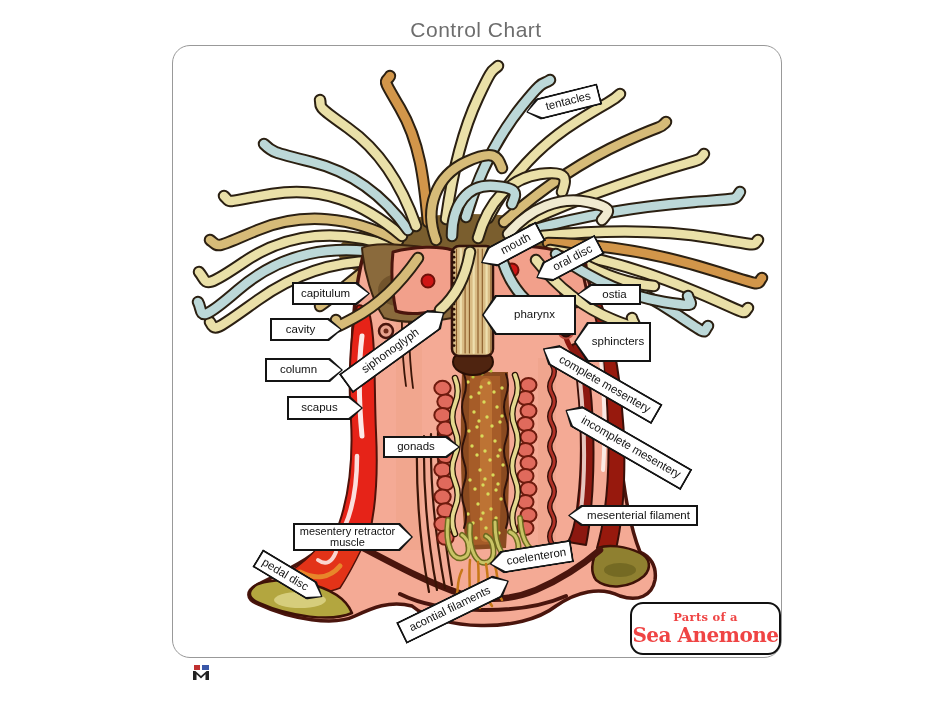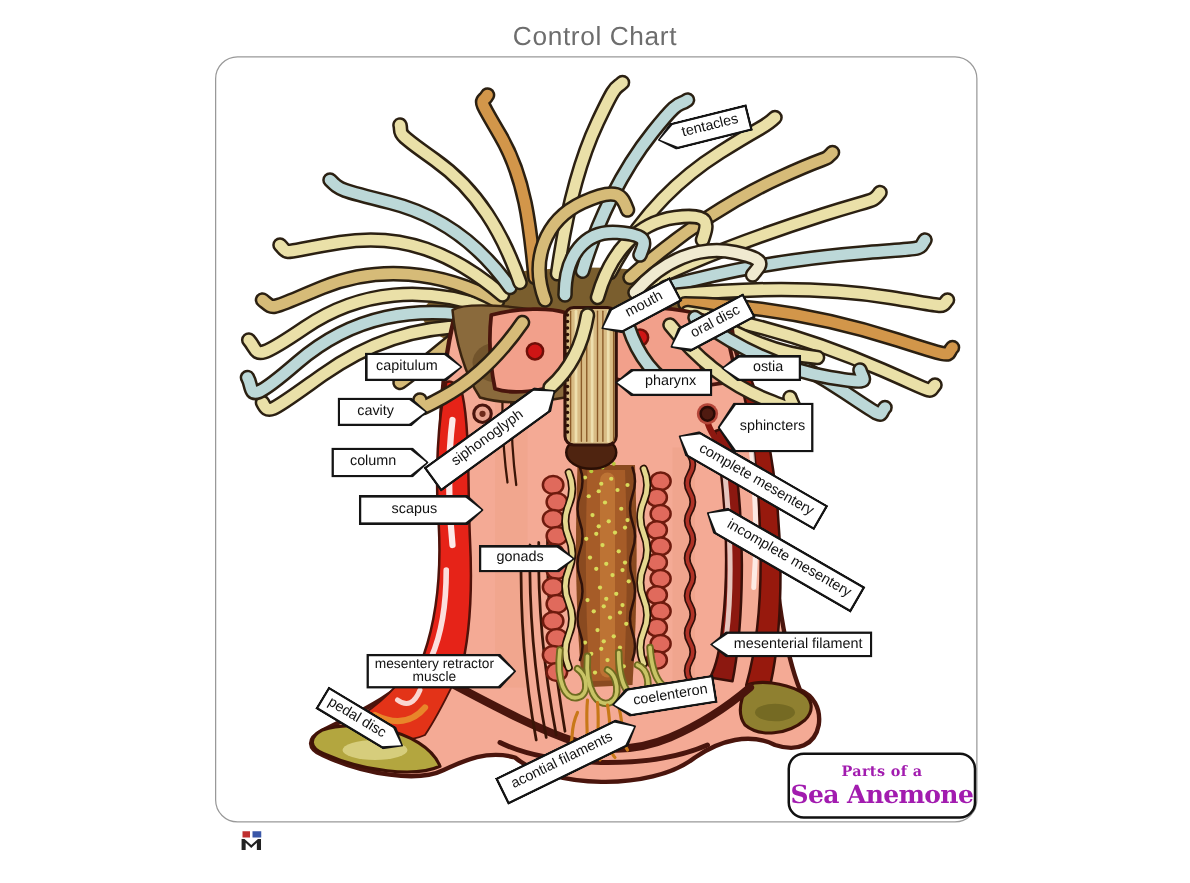--- a/index.html
+++ b/index.html
@@ -20,41 +20,41 @@
   .callout .txt{position:absolute;inset:0;display:flex;flex-direction:column;align-items:center;
     justify-content:center;font-size:11.5px;line-height:1.02;color:#111;white-space:nowrap;}
   .callout.pr .txt{padding-right:11px;}
   .callout.pl .txt{padding-left:11px;}
 
   .cl-tentacles{left:525px;top:92px;width:76px;height:22px;transform:rotate(-14deg);}
   .cl-mouth{left:477px;top:236px;width:68px;height:22px;transform:rotate(-28deg);}
   .cl-oral-disc{left:532px;top:250px;width:72px;height:22px;transform:rotate(-28deg);}
   .cl-capitulum{left:292px;top:282px;width:78px;height:23px;}
   .cl-ostia{left:577px;top:284px;width:64px;height:21px;}
-  .cl-pharynx{left:492px;top:295px;width:78px;height:22px;}
+  .cl-pharynx{left:482px;top:295px;width:78px;height:40px;padding-left:16px;}
   .cl-collar{left:270px;top:318px;width:72px;height:23px;}
   .cl-sphincters{left:574px;top:322px;width:77px;height:40px;}
   .cl-siphonoglyph{left:334px;top:336px;width:122px;height:24px;transform:rotate(-36deg);}
   .cl-complete-mesentery{left:534px;top:370px;width:132px;height:23px;transform:rotate(30deg);}
   .cl-column{left:265px;top:358px;width:78px;height:24px;}
-  .cl-scapus{left:287px;top:396px;width:76px;height:24px;padding-left:24px;}
+  .cl-scapus{left:287px;top:396px;width:76px;height:24px;}
   .cl-incomplete-mesentery{left:556px;top:433px;width:140px;height:24px;transform:rotate(30deg);}
   .cl-gonads{left:363px;top:436px;width:77px;height:22px;margin-left:20px;}
   .cl-gastrovascular-cavity{left:356px;top:487px;width:132px;height:22px;}
   .cl-mesenterial-filament{left:568px;top:505px;width:130px;height:21px;}
   .cl-mesentery-retractor{left:293px;top:523px;width:120px;height:28px;}
   .cl-mesentery-retractor .txt{font-size:11px;}
   .cl-coelenteron{left:489px;top:546px;width:84px;height:23px;transform:rotate(-9deg);}
   .cl-pedal-disc{left:252px;top:567px;width:76px;height:21px;transform:rotate(31deg);}
   .cl-acontial-filaments{left:395px;top:595px;width:120px;height:24px;transform:rotate(-26deg);}
 
   
   .badge{position:absolute;left:630px;top:602px;width:147px;height:49px;background:#fff;
     border:2.5px solid #111;border-radius:13px;display:flex;flex-direction:column;
-    align-items:center;justify-content:center;font-family:"DejaVu Serif",serif;color:#a21caf;}
+    align-items:center;justify-content:center;font-family:"DejaVu Serif",serif;color:#ef4444;}
   .badge .b1{font-size:11.5px;font-weight:bold;letter-spacing:.3px;}
   .badge .b2{font-size:20px;font-weight:bold;letter-spacing:-.5px;margin-top:-1px;}
 
   
   .logo{position:absolute;left:193px;top:665px;width:17px;height:16px;}
   .lg-r{position:absolute;left:1px;top:0;width:6px;height:5px;background:#c03030;}
   .lg-b{position:absolute;left:9px;top:0;width:7px;height:5px;background:#3a57a8;}
   .lg-m{position:absolute;left:0;top:6px;width:16px;height:9px;background:#222;
     clip-path:polygon(0 100%,0 0,15% 0,50% 55%,85% 0,100% 0,100% 100%,78% 100%,78% 35%,50% 82%,22% 35%,22% 100%);}
 </style>

